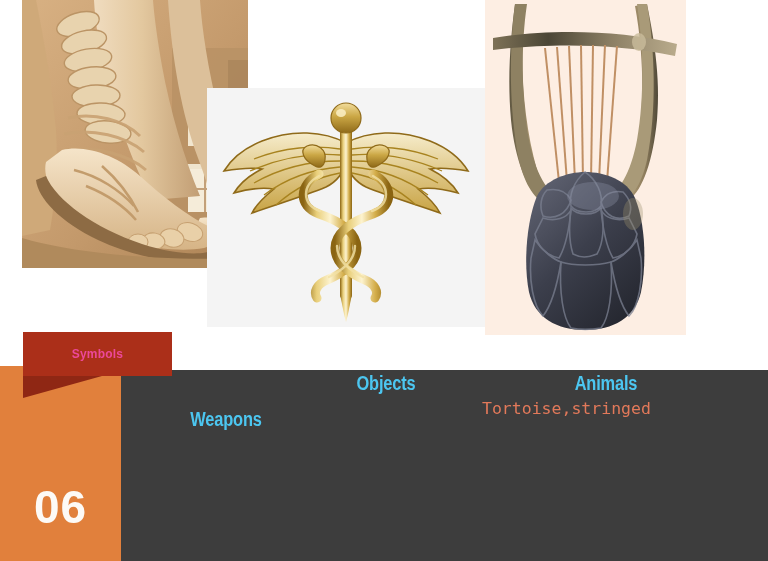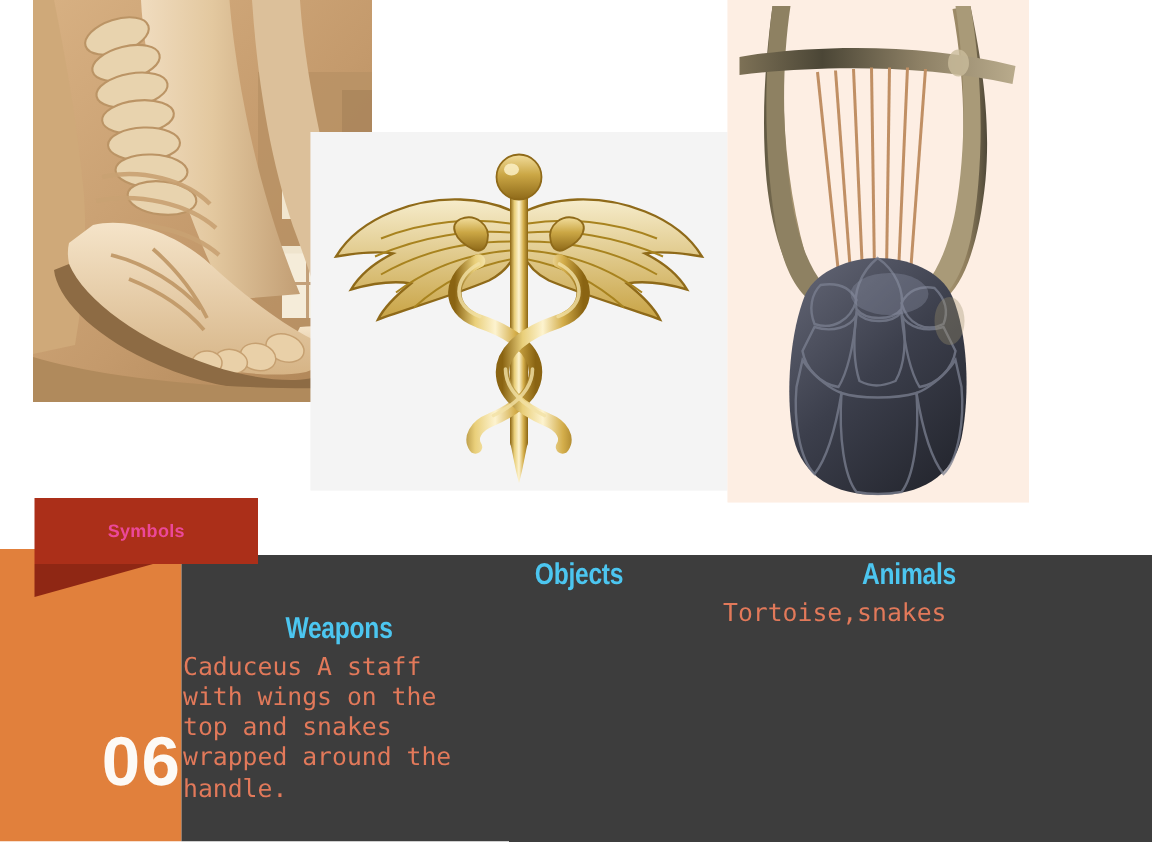--- a/index.html
+++ b/index.html
@@ -58,21 +58,21 @@
     top: 366px;
     width: 121px;
     height: 195px;
     background: #e1803c;
   }
   #slide-number {
     position: absolute;
     left: 0;
     top: 484px;
     width: 121px;
-    text-align: right;
+    text-align: center;
     color: #fdfaf6;
     font-size: 46px;
     font-weight: bold;
     letter-spacing: 1px;
     line-height: 1;
   }
 
   
   #dark-panel {
     position: absolute;
@@ -369,25 +369,24 @@
   <div id="slide-number">06</div>
 
   <div id="dark-panel"></div>
 
   <div id="ribbon-tail"></div>
   <div id="ribbon"></div>
   <div id="ribbon-label">Symbols</div>
 
   <div class="col" id="col-weapons">
     <div class="col-head">Weapons</div>
-    <div class="col-body">Caduceus A staff with wings on the top and snakes wrapped around the handle.</div>
   </div>
 
   <div class="col" id="col-objects">
     <div class="col-head">Objects</div>
   </div>
 
   <div class="col" id="col-animals">
     <div class="col-head">Animals</div>
-    <div class="col-body">Tortoise,snakes</div>
+    <div class="col-body">Tortoise,stringed</div>
   </div>
 
 </div>
 
 </body></html>

